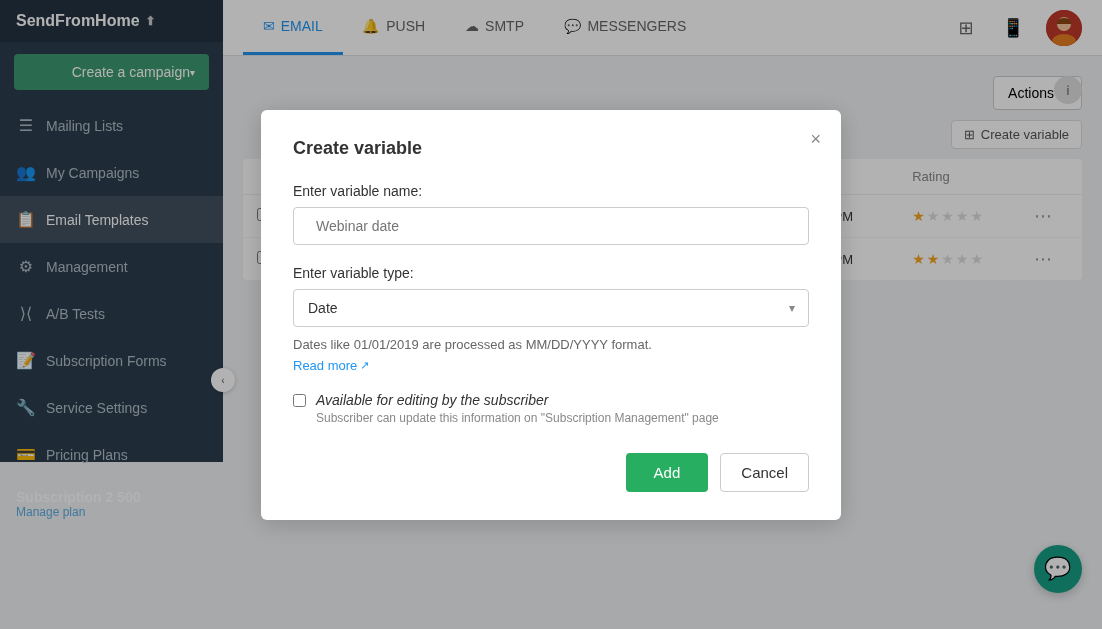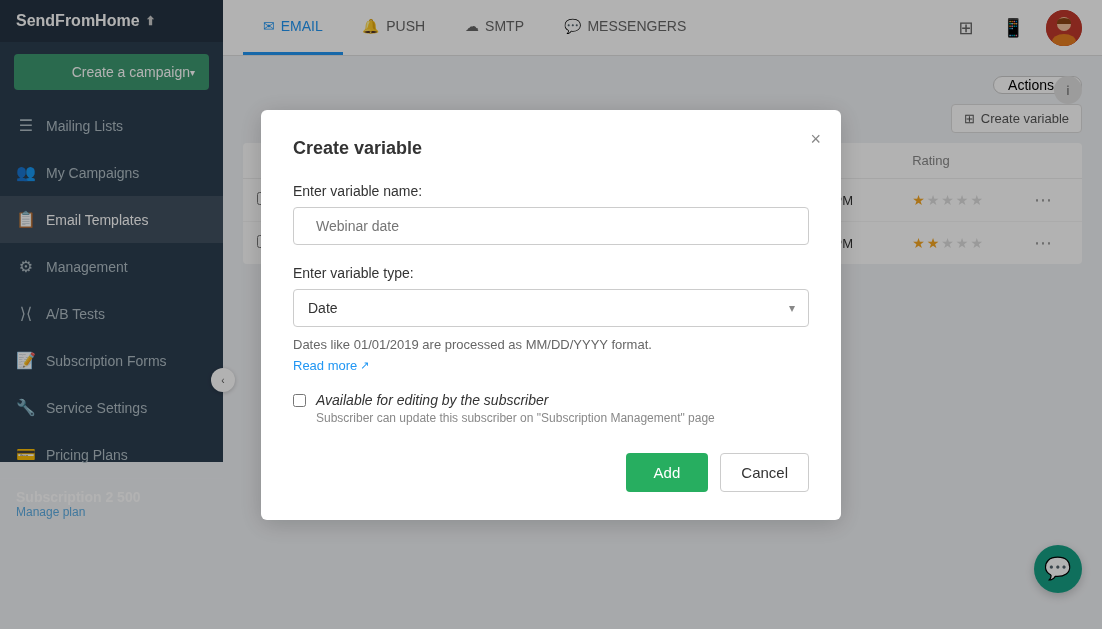--- a/index.html
+++ b/index.html
@@ -159,22 +159,22 @@
 
     
     .table-header {
       display: flex;
       justify-content: flex-end;
       margin-bottom: 10px;
     }
     .actions-btn {
       background: #fff;
       border: 1px solid #ccc;
-      border-radius: 12px;
-      padding: 0 14px;
+      border-radius: 4px;
+      padding: 8px 14px;
       font-size: 14px;
       cursor: pointer;
       display: flex;
       align-items: center;
       gap: 6px;
     }
     .info-btn {
       width: 28px;
       height: 28px;
       border-radius: 50%;
@@ -578,21 +578,21 @@
       <span class="select-arrow">▾</span>
     </div>
 
     <p class="hint-text">Dates like 01/01/2019 are processed as MM/DD/YYYY format.</p>
     <a class="hint-link">Read more</a>
 
     <div class="checkbox-row">
       <input type="checkbox" style="">
       <div>
         <div class="checkbox-label">Available for editing by the subscriber</div>
-        <div class="checkbox-sub">Subscriber can update this subscriber on "Subscription Management" page</div>
+        <div class="checkbox-sub">Subscriber can update this information on "Subscription Management" page</div>
       </div>
     </div>
 
     <div class="modal-footer">
       <button class="btn-add">Add</button>
       <button class="btn-cancel">Cancel</button>
     </div>
   </div>
 </div>
 

